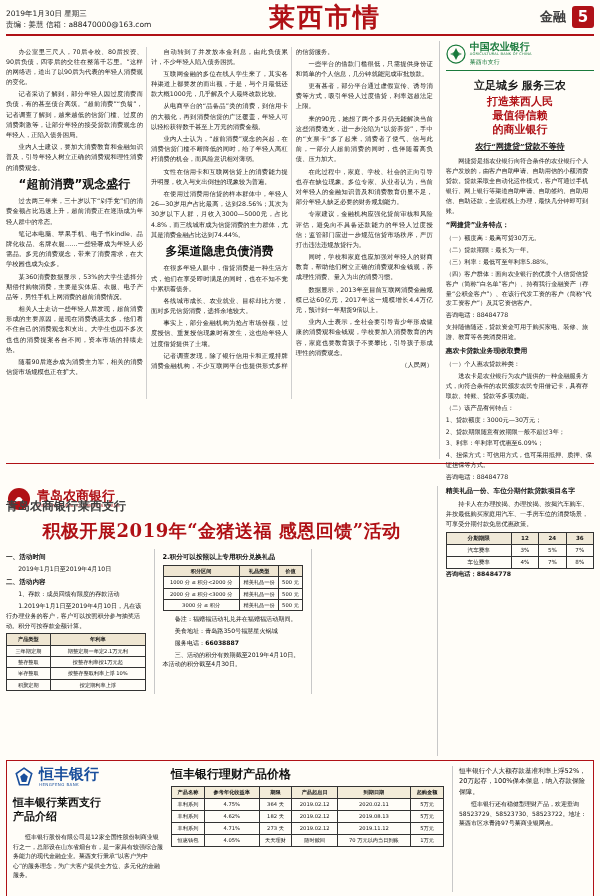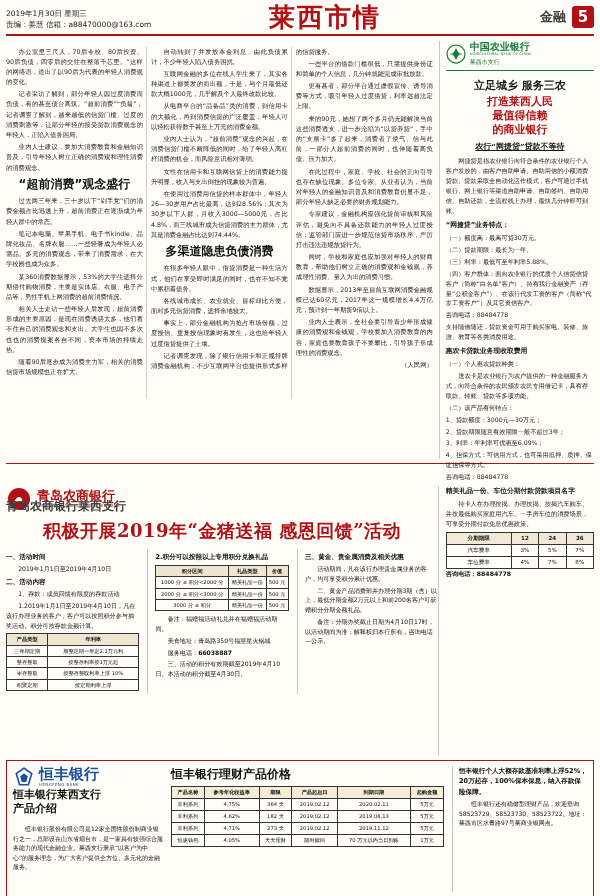--- a/index.html
+++ b/index.html
@@ -68,30 +68,30 @@
   .bankcol2{width:150px;border-left:0.5px solid #c8c8c8;padding-left:6px;font-size:6.2px;line-height:1.6;}
   .tel{font-weight:bold;}
 
   
   .botzone{margin-top:4px;border:1.5px solid #b01116;padding:5px 6px;height:126px;display:flex;gap:8px;}
   .hf-left{width:150px;}
   .hf-logo{display:flex;align-items:center;gap:4px;}
   .hf-mark{width:22px;height:22px;flex:0 0 22px;}
   .hf-names .cn{font-size:15px;font-weight:bold;color:#1a4f9c;font-family:"DejaVu Serif","Liberation Serif",serif;line-height:1;}
   .hf-names .en{font-size:4px;color:#1a4f9c;letter-spacing:0.4px;}
-  .hf-branch{font-size:11px;font-weight:bold;font-family:"DejaVu Serif","Liberation Serif",serif;line-height:1.3;}
+  .hf-branch{font-size:11px;font-weight:bold;font-family:"DejaVu Serif","Liberation Serif",serif;margin-top:8px;line-height:1.3;}
   .hf-body{font-size:6px;line-height:1.6;margin-top:8px;}
   .hf-body p{margin:0 0 2px;text-indent:2em;}
   .hf-mid{flex:1;}
   .hf-mid-title{text-align:left;font-size:12px;font-weight:bold;font-family:"DejaVu Serif","Liberation Serif",serif;margin-bottom:3px;}
   .prod-table{width:100%;border-collapse:collapse;font-size:5.2px;}
   .prod-table th{background:#f3ecd9;border:0.5px solid #333;padding:2px 1px;font-weight:bold;}
   .prod-table td{border:0.5px solid #333;padding:2px 1px;text-align:center;}
   .hf-right{width:128px;font-size:6px;line-height:1.6;border-left:0.5px solid #c8c8c8;padding-left:6px;}
-  .hf-right h4{font-size:6.6px;font-weight:bold;margin:0 0 2px;}
+  .hf-right h4{font-size:6.6px;font-weight:normal;margin:0 0 2px;}
   .hf-right p{margin:0 0 2px;text-indent:2em;}
 </style>
 </head>
 <body>
 
 <div class="page">
 
   <div class="masthead">
     <div class="mast-left">
       <div>2019年1月30日 星期三</div>
@@ -280,26 +280,20 @@
               <td>500 元</td>
             </tr>
           </tbody>
             </table>
           <p class="nind">备注：福赠福活动礼兑并在福赠福活动期间。</p>
           <p class="nind"><span>美食地址：</span><span>青岛路350号福慧星火锅城</span></p>
           <p class="nind"><span>服务电话：</span><span class="tel">66038887</span></p>
           <p class="nind">三、活动的积分有效期截至2019年4月10日。本活动的积分截至4月30日。</p>
         </div>
         <div class="divider-v"></div>
-        <div class="qcol">
-          <h5>三、黄金、贵金属消费及相关优惠</h5>
-          <p>活动期间，凡在该行办理贵金属业务的客户，均可享受积分累计优惠。</p>
-          <p>二、黄金产品消费部并办理分期3期（含）以上，最低分期金额2万元以上和前200名客户可获赠积分分期金额礼品。</p>
-          <p class="nind">备注：分期办奖截止日期为4月10日17时，以活动期间为准；解释权归本行所有，咨询电话—公示。</p>
-        </div>
       </div>
     </div>
 
     <div class="bankcol2"></div>
   </div>
 
   <div class="botzone">
     <div class="hf-left">
       <div class="hf-logo">
         <svg class="hf-mark" viewBox="0 0 40 40">

